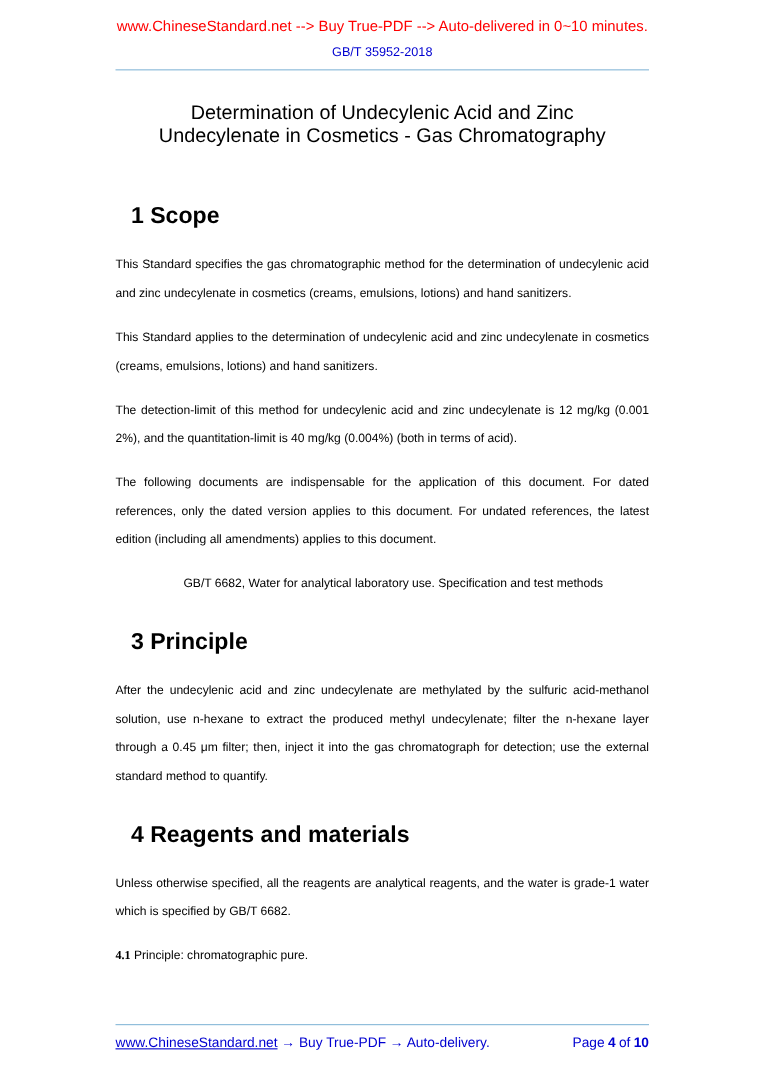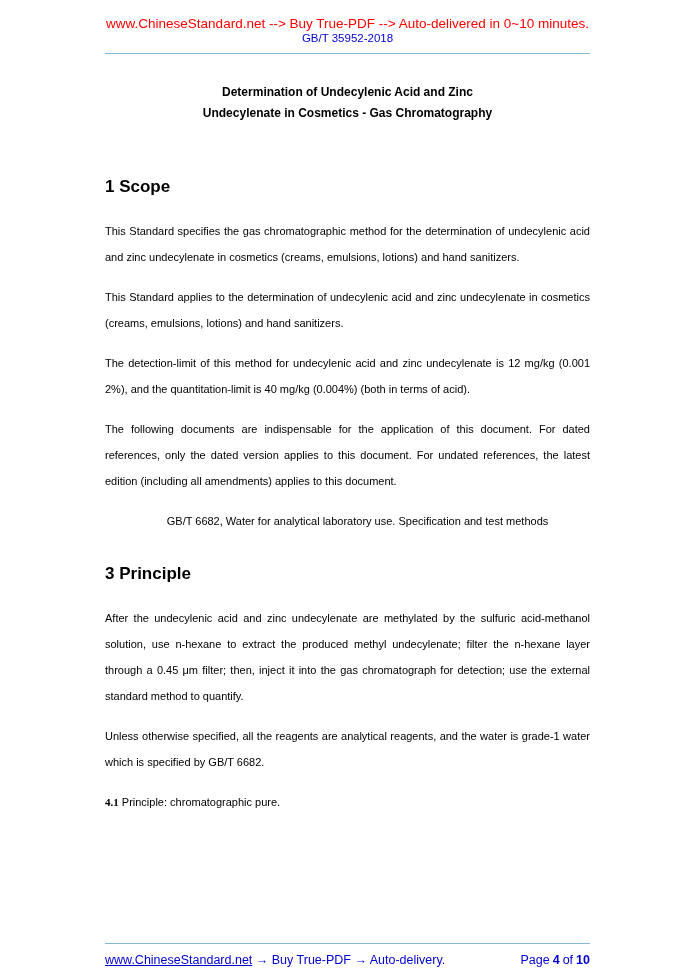--- a/index.html
+++ b/index.html
@@ -24,59 +24,59 @@
     font-size: 13.5px;
     line-height: 16px;
     margin-left: -60px;
     margin-right: -60px;
   }
   .doc-number {
     color: #0000d0;
     text-align: center;
     font-size: 11.5px;
     line-height: 13px;
-    margin-top: 0;
+    margin-top: 10px;
   }
   .header-rule {
     border: none;
     border-top: 1px solid #86b7d7;
     margin-top: 8px;
   }
   .title {
     margin-top: 28px;
     margin-bottom: 54px;
     text-align: center;
-    font-size: 12px;
-    font-weight: bold;
+    font-size: 18px;
+    font-weight: normal;
     line-height: 20px;
   }
   .title-line { display: block; }
   .title-line + .title-line { margin-top: 1px; }
   .section-heading {
-    font-size: 17px;
+    font-size: 21px;
     font-weight: bold;
     line-height: 20px;
-    margin: 30px 0 21px 0;
+    margin: 30px 0 21px 14px;
   }
   .para {
     font-size: 11px;
     line-height: 26px;
     text-align: justify;
     margin-bottom: 14px;
   }
   .para.ref-indent {
     margin-left: 20px;
     text-align: center;
   }
   .b { font-weight: bold; font-family: Liberation Serif, serif; }
   .footer {
     position: absolute;
     left: 105px;
     right: 103px;
-    bottom: 12px;
+    bottom: 24px;
   }
   .footer-rule {
     border: none;
     border-top: 1px solid #86b7d7;
     margin-bottom: 9px;
   }
   .footer-row {
     display: flex;
     justify-content: space-between;
     align-items: baseline;
@@ -117,20 +117,21 @@
 
 
   <p class="para">The following documents are indispensable for the application of this document. For dated references, only the dated version applies to this document. For undated references, the latest edition (including all amendments) applies to this document.</p>
 
   <p class="para ref-indent">GB/T 6682, Water for analytical laboratory use. Specification and test methods</p>
 
   <h2 class="section-heading">3 Principle</h2>
 
   <p class="para">After the undecylenic acid and zinc undecylenate are methylated by the sulfuric acid-methanol solution, use n-hexane to extract the produced methyl undecylenate; filter the n-hexane layer through a 0.45 μm filter; then, inject it into the gas chromatograph for detection; use the external standard method to quantify.</p>
 
+  <h2 class="section-heading">4 Reagents and materials</h2>
 
   <p class="para">Unless otherwise specified, all the reagents are analytical reagents, and the water is grade-1 water which is specified by GB/T 6682.</p>
 
   <p class="para"><span class="b">4.1</span><span> Principle: chromatographic pure.</span></p>
 
 </div>
 
 <div class="footer">
   <hr class="footer-rule">
   <div class="footer-row">

